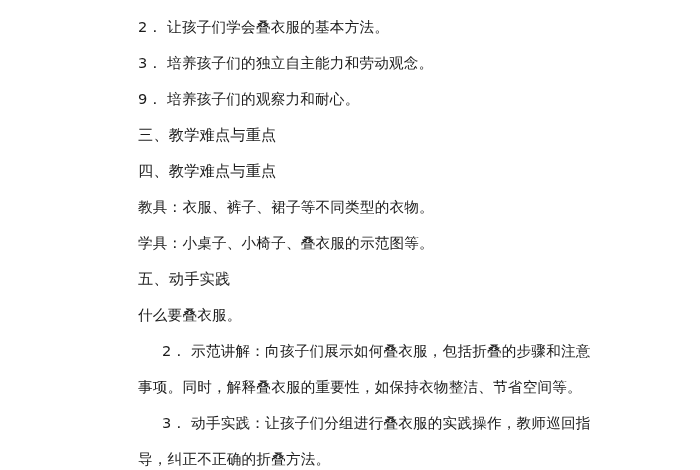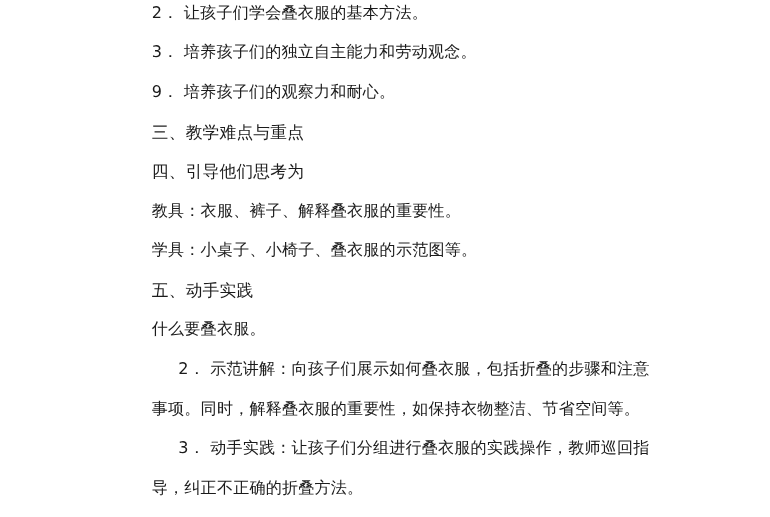--- a/index.html
+++ b/index.html
@@ -12,21 +12,21 @@
     background: #ffffff;
     font-family: "DejaVu Sans", "Liberation Sans", sans-serif;
     overflow: hidden;
   }
   .page {
     position: relative;
     width: 700px;
     height: 470px;
     background: #ffffff;
     box-sizing: border-box;
-    padding: 0 138px 0 138px;
+    padding: 15px 138px 0 138px;
     overflow: hidden;
   }
   .doc-body {
     position: relative;
     top: -6px;
   }
   .line {
     color: #1b1b1b;
     font-size: 14.6px;
     line-height: 36px;
@@ -48,23 +48,23 @@
 <body>
 
 <div class="page">
   <div class="doc-body">
 
     <div class="line numbered">2． 让孩子们学会叠衣服的基本方法。</div>
     <div class="line numbered">3． 培养孩子们的独立自主能力和劳动观念。</div>
     <div class="line numbered">9． 培养孩子们的观察力和耐心。</div>
 
     <div class="line heading">三、教学难点与重点</div>
-    <div class="line heading">四、引导他们思考为</div>
+    <div class="line heading">四、教学难点与重点</div>
 
-    <div class="line">教具：衣服、裤子、解释叠衣服的重要性。</div>
+    <div class="line">教具：衣服、裤子、裙子等不同类型的衣物。</div>
     <div class="line">学具：小桌子、小椅子、叠衣服的示范图等。</div>
 
     <div class="line heading">五、动手实践</div>
 
     <div class="line">什么要叠衣服。</div>
 
     <div class="line numbered indent-1">2． 示范讲解：向孩子们展示如何叠衣服，包括折叠的步骤和注意</div>
     <div class="line">事项。同时，解释叠衣服的重要性，如保持衣物整洁、节省空间等。</div>
 
     <div class="line numbered indent-1">3． 动手实践：让孩子们分组进行叠衣服的实践操作，教师巡回指</div>

